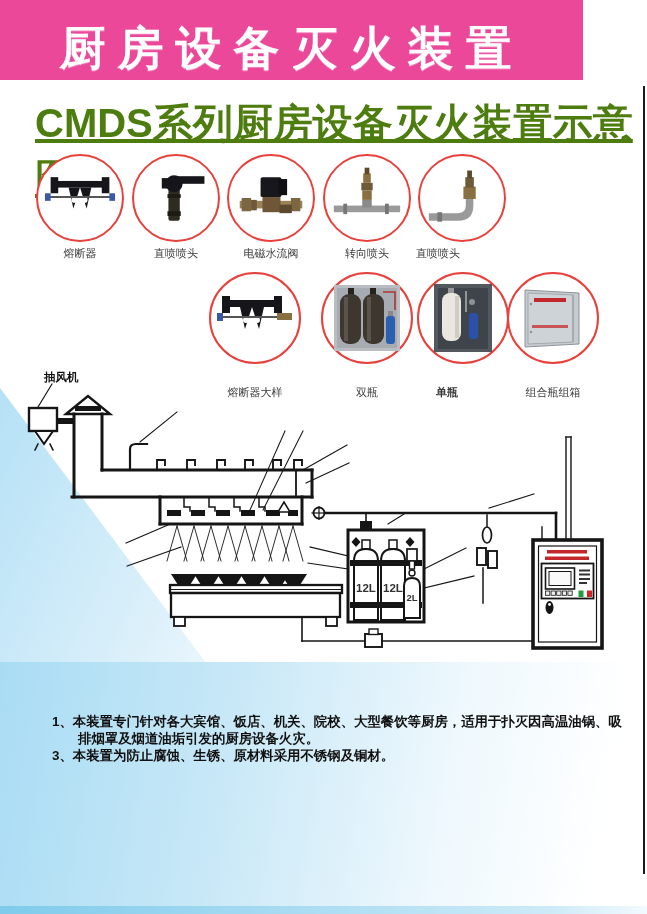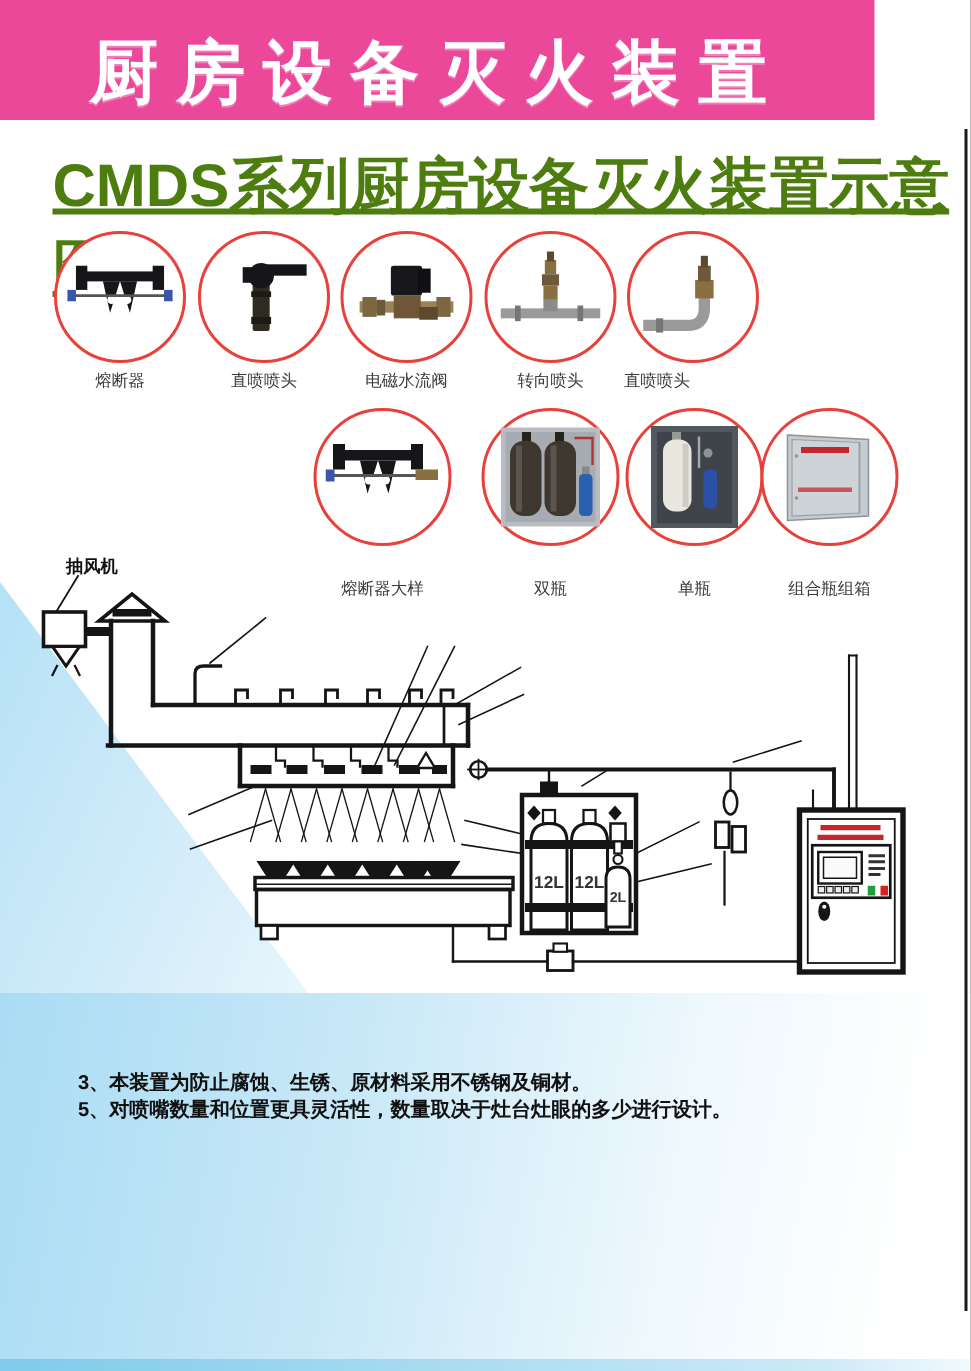--- a/index.html
+++ b/index.html
@@ -165,21 +165,21 @@
       <line x1="58" y1="15" x2="58" y2="62" stroke="#9aa0a5" stroke-width="1.2"></line>
       <rect x="19" y="18" width="32" height="4" fill="#c4272b"></rect>
       <rect x="17" y="45" width="36" height="3" fill="#c8555a"></rect>
       <circle cx="16" cy="24" r="1.2" fill="#8e9398"></circle>
       <circle cx="16" cy="52" r="1.2" fill="#8e9398"></circle>
     </svg>
   </div>
 
   <div class="clabel l2" style="left:200px;">熔断器大样</div>
   <div class="clabel l2" style="left:312px;">双瓶</div>
-  <div class="clabel l2" style="left:408px;">单瓶</div>
+  <div class="clabel l2" style="left:392px;font-weight:bold;">单瓶</div>
   <div class="clabel l2" style="left:498px;">组合瓶组箱</div>
 
   <svg class="diagram" viewBox="0 358 647 308">
     <g stroke="#151515" fill="none" stroke-linecap="square">
 
       <text x="44" y="381" font-size="11.5" font-weight="bold" fill="#111" stroke="none">抽风机</text>
       <line x1="52" y1="384" x2="38" y2="407" stroke-width="1.2"></line>
       <rect x="29" y="408" width="28" height="23" stroke-width="2.4" fill="#fff"></rect>
       <polygon points="35,431 53,431 44,444" stroke-width="2" fill="#fff"></polygon>
       <line x1="38" y1="444" x2="35" y2="450" stroke-width="1.5"></line>
@@ -341,17 +341,17 @@
         <rect x="567.9" y="591" width="4.3" height="4.3"></rect>
       </g>
       <rect x="578.5" y="590.5" width="5" height="6.5" fill="#1f9e3c" stroke="none"></rect>
       <rect x="587" y="590.5" width="5" height="6.5" fill="#d42323" stroke="none"></rect>
       <ellipse cx="549.5" cy="607.5" rx="4" ry="6.5" fill="#151515" stroke="none"></ellipse>
       <circle cx="549.5" cy="604.5" r="1.4" fill="#fff" stroke="none"></circle>
     </g>
   </svg>
 
   <div class="feat-list">
+    <div class="feat">1、本装置专门针对各大宾馆、饭店、机关、院校、大型餐饮等厨房，适用于扑灭因高温油锅、吸排烟罩及烟道油垢引发的厨房设备火灾。</div>
     <div class="feat">3、本装置为防止腐蚀、生锈、原材料采用不锈钢及铜材。</div>
-    <div class="feat">5、对喷嘴数量和位置更具灵活性，数量取决于灶台灶眼的多少进行设计。</div>
   </div>
 
 </div>
 
 </body></html>

